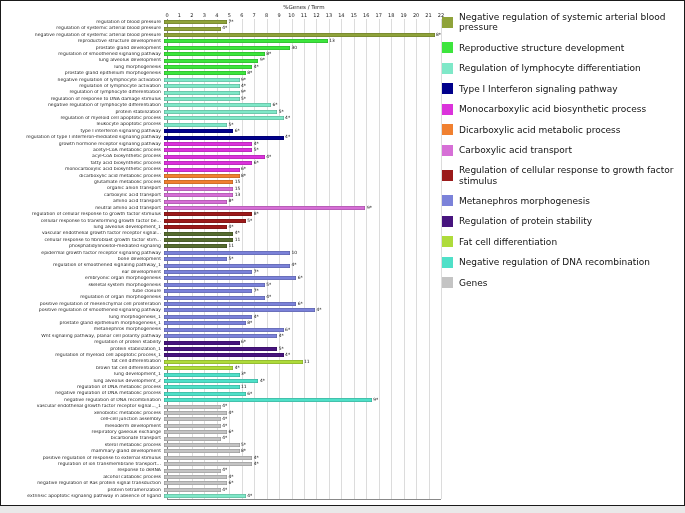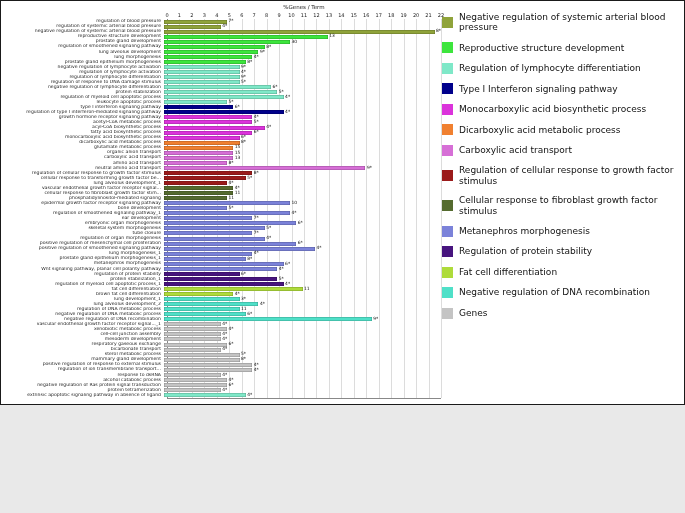--- a/index.html
+++ b/index.html
@@ -1,18 +1,18 @@
 <!DOCTYPE html>
 <html><head>
 <meta charset="utf-8">
 <style>
   * { margin:0; padding:0; box-sizing:border-box; }
   html,body { background:#e9e9e9; font-family:"DejaVu Sans", sans-serif; }
   .figure {
-    position:relative; width:685px; height:405px; background:#ffffff;
+    position:relative; width:685px; height:506px; background:#ffffff;
     border:1px solid #1a1a1a; overflow:hidden;
   }
   
   .chart { position:absolute; left:3px; top:2px; width:437px; bottom:5px; display:flex; flex-direction:column; }
   .axis-title-row { height:8px; font-size:5.5px; color:#222; text-align:center; padding-left:163px; line-height:8px; }
   .axis-ticks { height:8px; margin-left:163px; position:relative; font-size:5px; color:#222; }
   .axis-ticks span { position:absolute; transform:translateX(-50%); line-height:8px; }
   .plot { flex:1; position:relative; min-height:0; }
   .gridlines { position:absolute; left:163px; right:0; top:0; bottom:0; border-bottom:1px solid #888; }
   .gridline { position:absolute; top:0; bottom:0; width:1px; background:#dcdcdc; }
@@ -649,24 +649,20 @@
       </div>
       <div class="legend-item">
         <span class="legend-swatch" style="background: rgb(214, 111, 214);"></span>
         <span class="legend-label">Carboxylic acid transport</span>
       </div>
       <div class="legend-item">
         <span class="legend-swatch" style="background: rgb(155, 27, 27);"></span>
         <span class="legend-label">Regulation of cellular response to growth factor stimulus</span>
       </div>
       <div class="legend-item">
-        <span class="legend-swatch" style="background: rgb(85, 107, 47);"></span>
-        <span class="legend-label">Cellular response to fibroblast growth factor stimulus</span>
-      </div>
-      <div class="legend-item">
         <span class="legend-swatch" style="background: rgb(123, 130, 217);"></span>
         <span class="legend-label">Metanephros morphogenesis</span>
       </div>
       <div class="legend-item">
         <span class="legend-swatch" style="background: rgb(71, 20, 126);"></span>
         <span class="legend-label">Regulation of protein stability</span>
       </div>
       <div class="legend-item">
         <span class="legend-swatch" style="background: rgb(174, 219, 59);"></span>
         <span class="legend-label">Fat cell differentiation</span>

